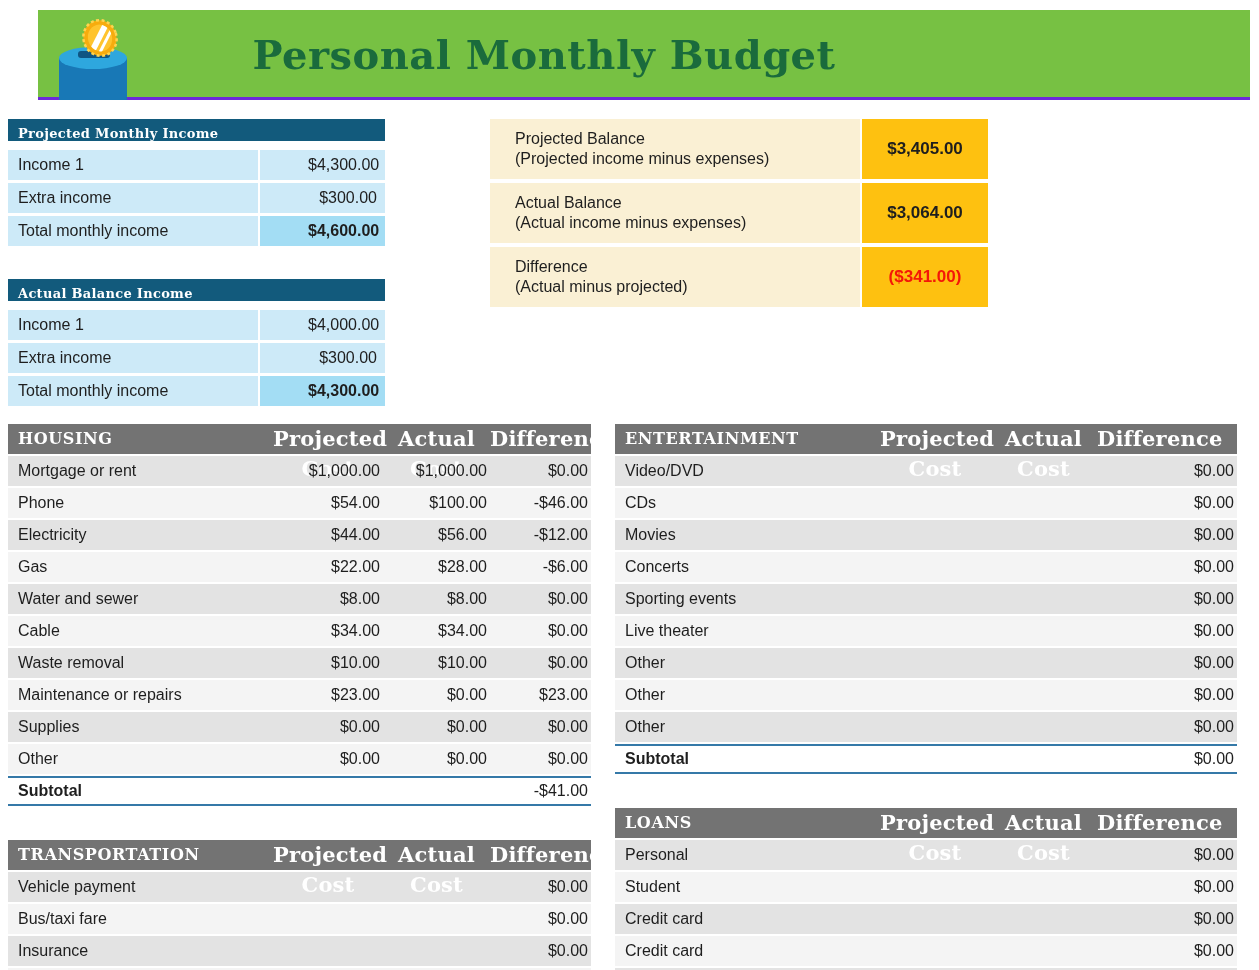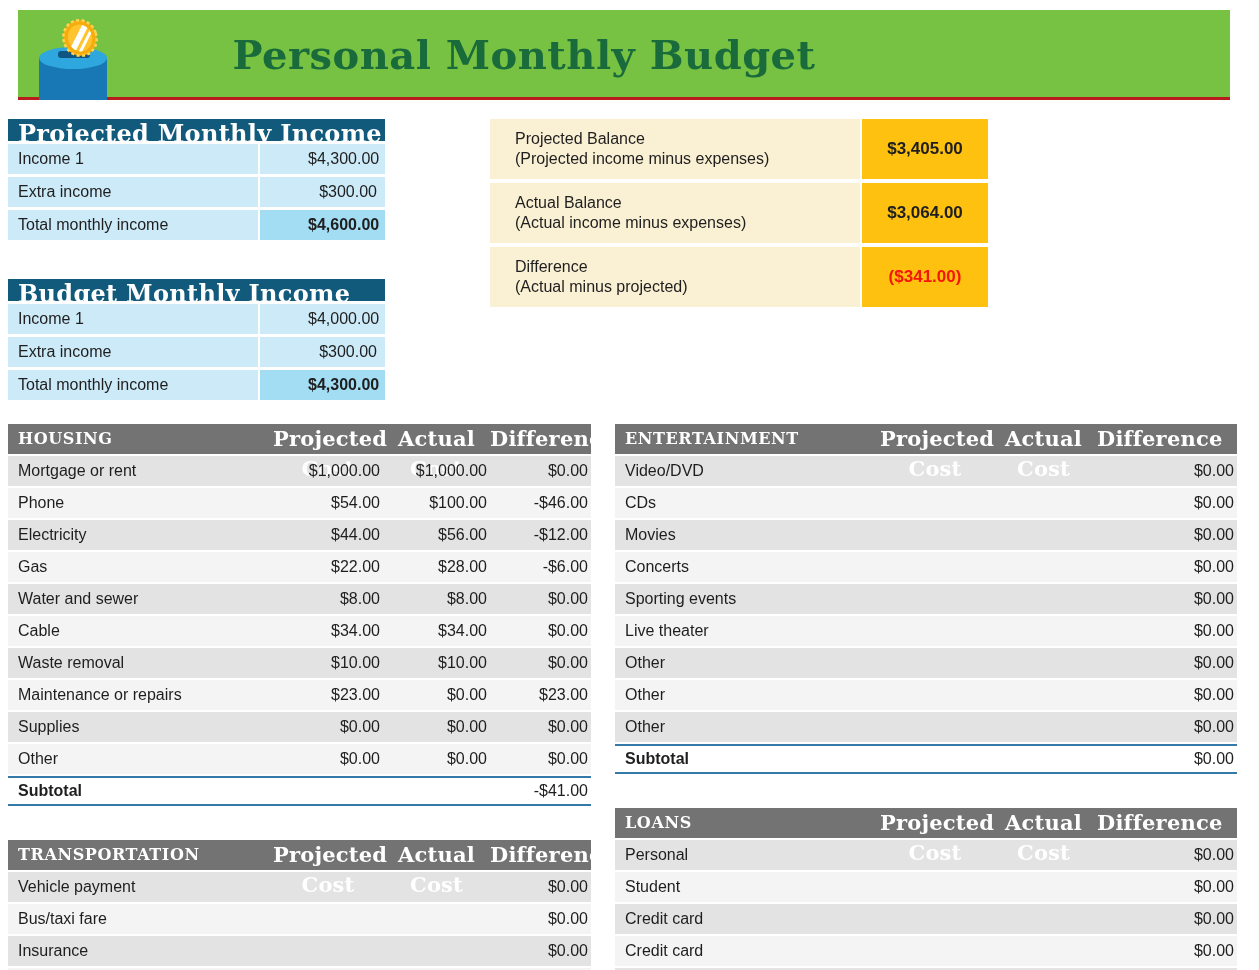--- a/index.html
+++ b/index.html
@@ -6,37 +6,37 @@
   html, body { width:1259px; height:970px; overflow:hidden; }
   body {
     background:#ffffff;
     font-family:"Liberation Sans","DejaVu Sans",sans-serif;
     color:#1E1E1E;
     position:relative;
   }
 
   
   .topbar {
-    position:absolute; left:18px; top:10px; width:1212px; height:90px;
-    background:#77C143; border-bottom:3px solid #b91c1c;
+    position:absolute; left:38px; top:10px; width:1212px; height:90px;
+    background:#77C143; border-bottom:3px solid #6d28d9;
   }
   .icon-wrap { position:absolute; left:10px; top:4px; width:90px; height:86px; overflow:hidden; }
   .page-title {
     position:absolute; left:0; top:50%; transform:translateY(-50%);
     width:1012px; text-align:center;
     font-family:"DejaVu Serif","Liberation Serif",serif;
     font-weight:bold; font-size:40px; letter-spacing:0.5px; color:#1A6B3C;
   }
 
   
   .income-table { position:absolute; left:8px; width:377px; }
   .inc-header {
     height:22px; line-height:30px; background:#125A7C; color:#fff;
     font-family:"DejaVu Serif","Liberation Serif",serif; font-weight:bold;
-    font-size:24px; letter-spacing:0.3px; padding-left:10px; margin-bottom:3px;
+    font-size:13px; letter-spacing:0.3px; padding-left:10px; margin-bottom:9px;
   }
   .inc-row { display:flex; height:30px; margin-bottom:3px; }
   .inc-label {
     flex:1; background:#CDEAF8; line-height:30px; padding-left:10px;
     font-size:16px; margin-right:2px;
   }
   .inc-value {
     width:125px; background:#CDEAF8; line-height:30px; text-align:right;
     padding-right:8px; font-size:16px;padding-left:48px;
   }
@@ -129,21 +129,21 @@
     <div class="inc-label">Extra income</div>
     <div class="inc-value">$300.00</div>
   </div>
   <div class="inc-row total">
     <div class="inc-label">Total monthly income</div>
     <div class="inc-value">$4,600.00</div>
   </div>
 </section>
 
 <section class="income-table" style="top:279px">
-  <div class="inc-header">Budget Monthly Income</div>
+  <div class="inc-header">Actual Balance Income</div>
   <div class="inc-row">
     <div class="inc-label">Income 1</div>
     <div class="inc-value">$4,000.00</div>
   </div>
   <div class="inc-row">
     <div class="inc-label">Extra income</div>
     <div class="inc-value">$300.00</div>
   </div>
   <div class="inc-row total">
     <div class="inc-label">Total monthly income</div>

